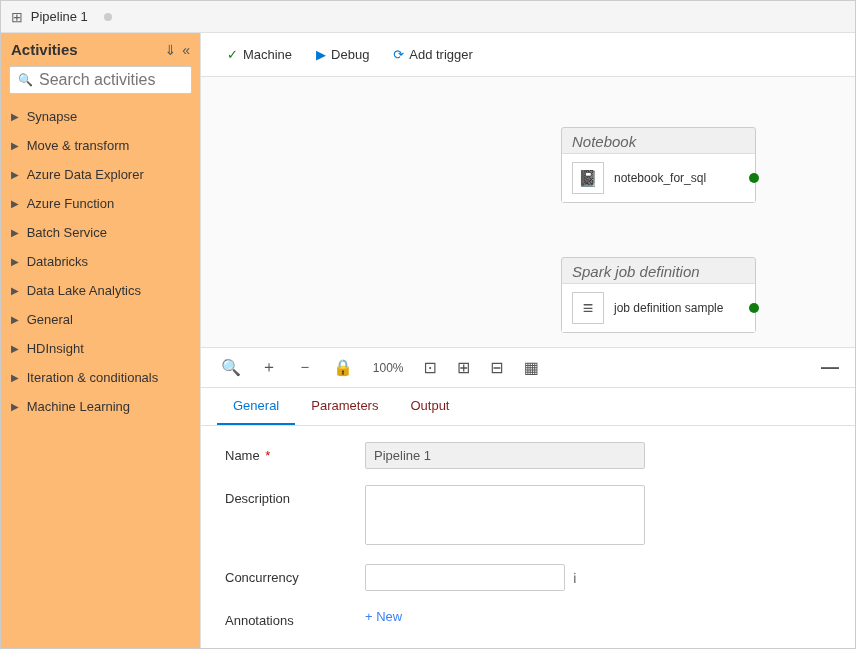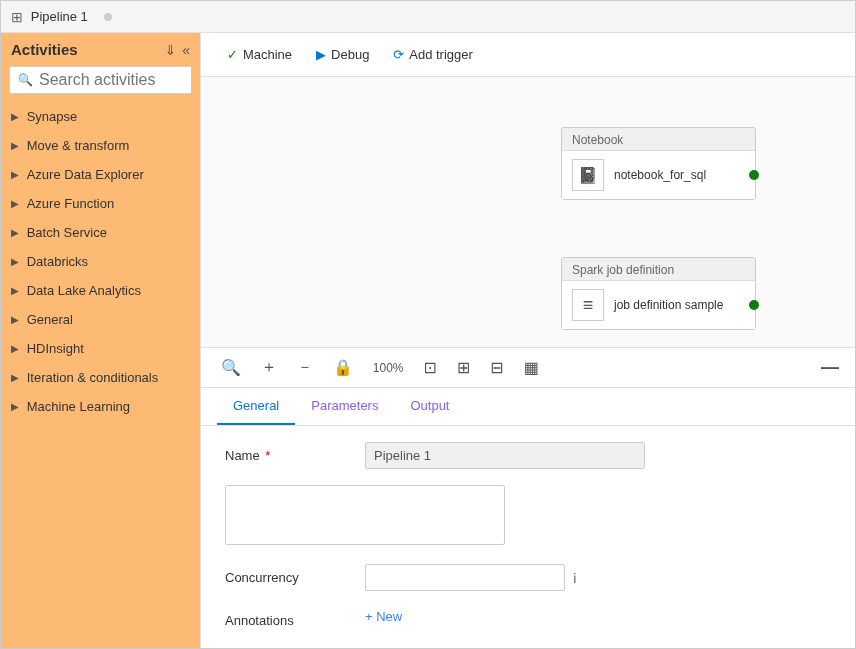--- a/index.html
+++ b/index.html
@@ -35,34 +35,34 @@
     .toolbar-btn { display: flex; align-items: center; gap: 5px; padding: 5px 10px; border: none; background: transparent; cursor: pointer; font-size: 13px; color: #333; border-radius: 2px; }
     .validate-icon { color: #107c10; }
     .debug-icon { color: #0078d4; }
     .trigger-icon { color: #0078d4; }
 
     
     .pipeline-canvas { flex: 1; background: #fafafa; position: relative; overflow: hidden; border-bottom: 1px solid #e0e0e0; }
 
     
     .activity-card { position: absolute; background: #f0f0f0; border: 1px solid #ccc; border-radius: 3px; width: 195px; }
-    .card-label { font-size: 12px; color: #666; padding: 5px 10px 3px; }
+    .card-label { font-size: 15px; color: #666; padding: 5px 10px 3px; font-style: italic; }
     .card-body { display: flex; align-items: center; gap: 10px; padding: 8px 10px; background: #fff; border-top: 1px solid #ddd; margin: 0; }
     .card-icon { width: 32px; height: 32px; background: #fff; border: 1px solid #ccc; display: flex; align-items: center; justify-content: center; font-size: 16px; color: #555; flex-shrink: 0; }
     .card-name { font-size: 12px; color: #333; }
     .card-status-dot { width: 10px; height: 10px; border-radius: 50%; background: #107c10; position: absolute; right: -4px; top: 50%; transform: translateY(-50%); }
 
     
     .canvas-toolbar { height: 40px; background: #fff; border-bottom: 1px solid #e0e0e0; display: flex; align-items: center; padding: 0 16px; gap: 12px; }
     .canvas-tool { color: #555; font-size: 16px; cursor: pointer; padding: 4px; }
 
     
     .bottom-panel { height: 260px; background: #fff; overflow-y: auto; }
     .panel-tabs { display: flex; border-bottom: 1px solid #e0e0e0; padding: 0 16px; gap: 0; }
-    .panel-tab { padding: 10px 16px; font-size: 13px; cursor: pointer; color: #8b5cf6; border-bottom: 2px solid transparent; }
+    .panel-tab { padding: 10px 16px; font-size: 13px; cursor: pointer; color: #7f1d1d; border-bottom: 2px solid transparent; }
     .panel-tab.active { color: #0078d4; border-bottom: 2px solid #0078d4; font-weight: 500; }
 
     .panel-content { padding: 16px 24px; }
     .form-row { display: flex; align-items: flex-start; margin-bottom: 16px; }
     .form-label { width: 140px; min-width: 140px; font-size: 13px; color: #333; padding-top: 6px; }
     .required-star { color: #c00; margin-left: 2px; }
     .form-input { flex: 1; max-width: 280px; }
     .form-input input { width: 100%; padding: 5px 8px; border: 1px solid #ccc; border-radius: 2px; font-size: 13px; background: #f0f0f0; color: #555; outline: none; }
     .form-textarea { flex: 1; max-width: 280px; }
     .form-textarea textarea { width: 100%; padding: 5px 8px; border: 1px solid #ccc; border-radius: 2px; font-size: 13px; height: 60px; resize: none; outline: none; }
@@ -210,20 +210,21 @@
           <div class="form-row">
             <div class="form-label">
               <span>Name</span><span class="required-star"> *</span>
             </div>
             <div class="form-input">
               <input type="text" readonly="" value="Pipeline 1" style="">
             </div>
           </div>
 
           <div class="form-row">
+            <div class="form-label">Description</div>
             <div class="form-textarea">
               <textarea style=""></textarea>
             </div>
           </div>
 
           <div class="form-row">
             <div class="form-label">Concurrency</div>
             <div class="concurrency-row">
               <input type="text" style="width: 200px; padding: 5px 8px; border: 1px solid rgb(204, 204, 204); border-radius: 2px; font-size: 13px; outline: none;">
               <span class="info-icon">ℹ</span>

